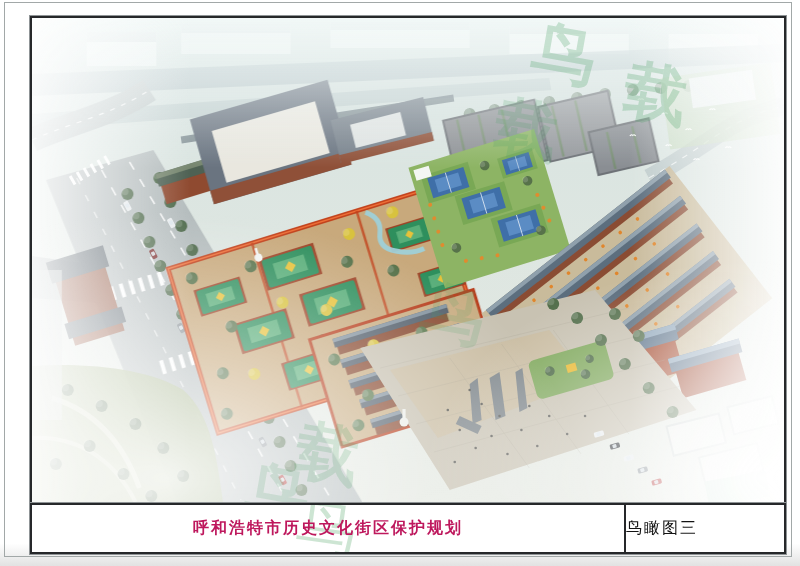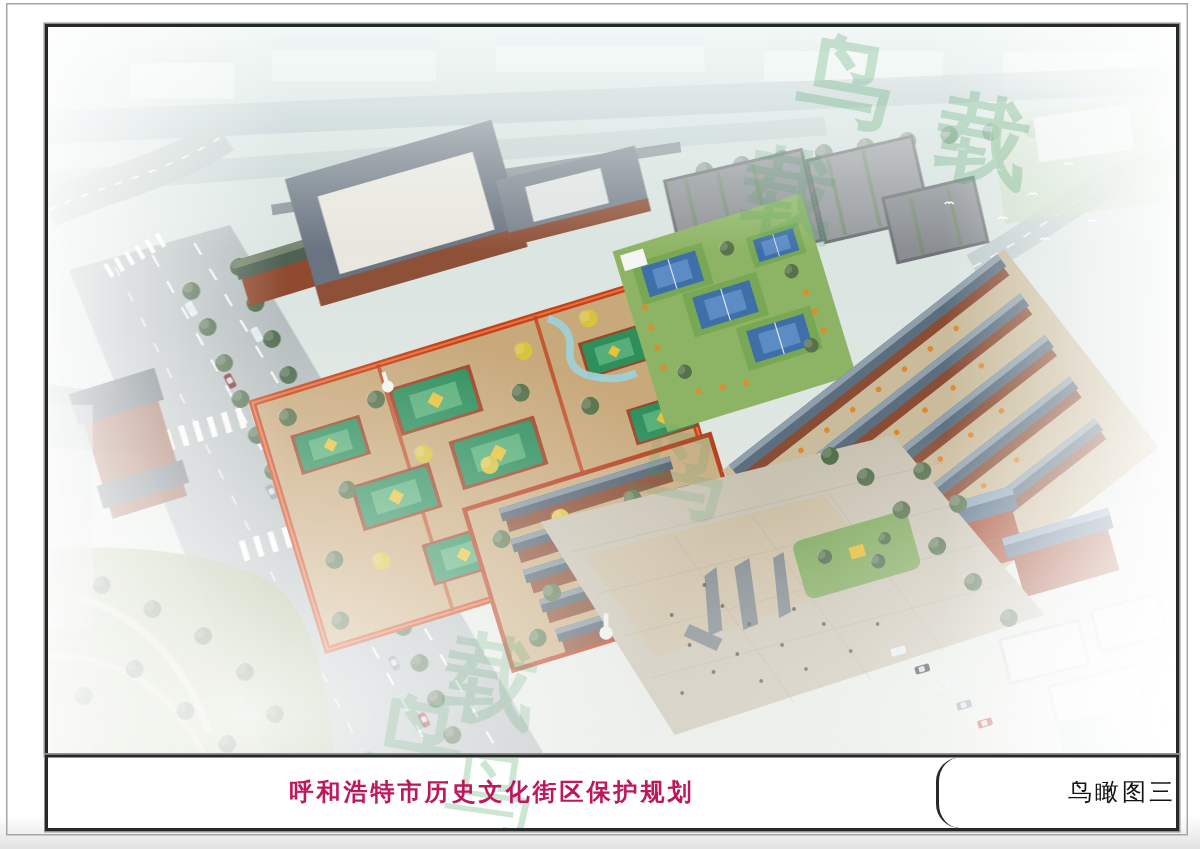--- a/index.html
+++ b/index.html
@@ -21,21 +21,21 @@
   .titlebar{
     position:absolute;left:30px;top:503px;width:752px;height:47px;
     border:2px solid #26282a;background:#ffffff;display:flex;
     box-shadow:0 0 0 1px #8f9496;overflow:hidden;
   }
   .title-cell{
     width:592px;display:flex;align-items:center;justify-content:center;
     position:relative;
   }
   .caption-cell{
-    flex:1;border-left:2px solid #26282a;display:flex;align-items:center;justify-content:flex-end;border-radius:16px;
+    flex:1;border-left:2px solid #26282a;display:flex;align-items:center;justify-content:flex-start;
   }
   .title-text{
     font-size:16px;letter-spacing:2px;color:#be185d;font-weight:700;z-index:2;
   }
   .caption-text{
     font-size:16px;letter-spacing:2px;color:#141414;font-weight:500;
   }
   .title-wm{
     position:absolute;left:265px;top:-18px;font-size:60px;color:rgba(90,170,110,0.30);
     transform:rotate(8deg);z-index:1;user-select:none;

